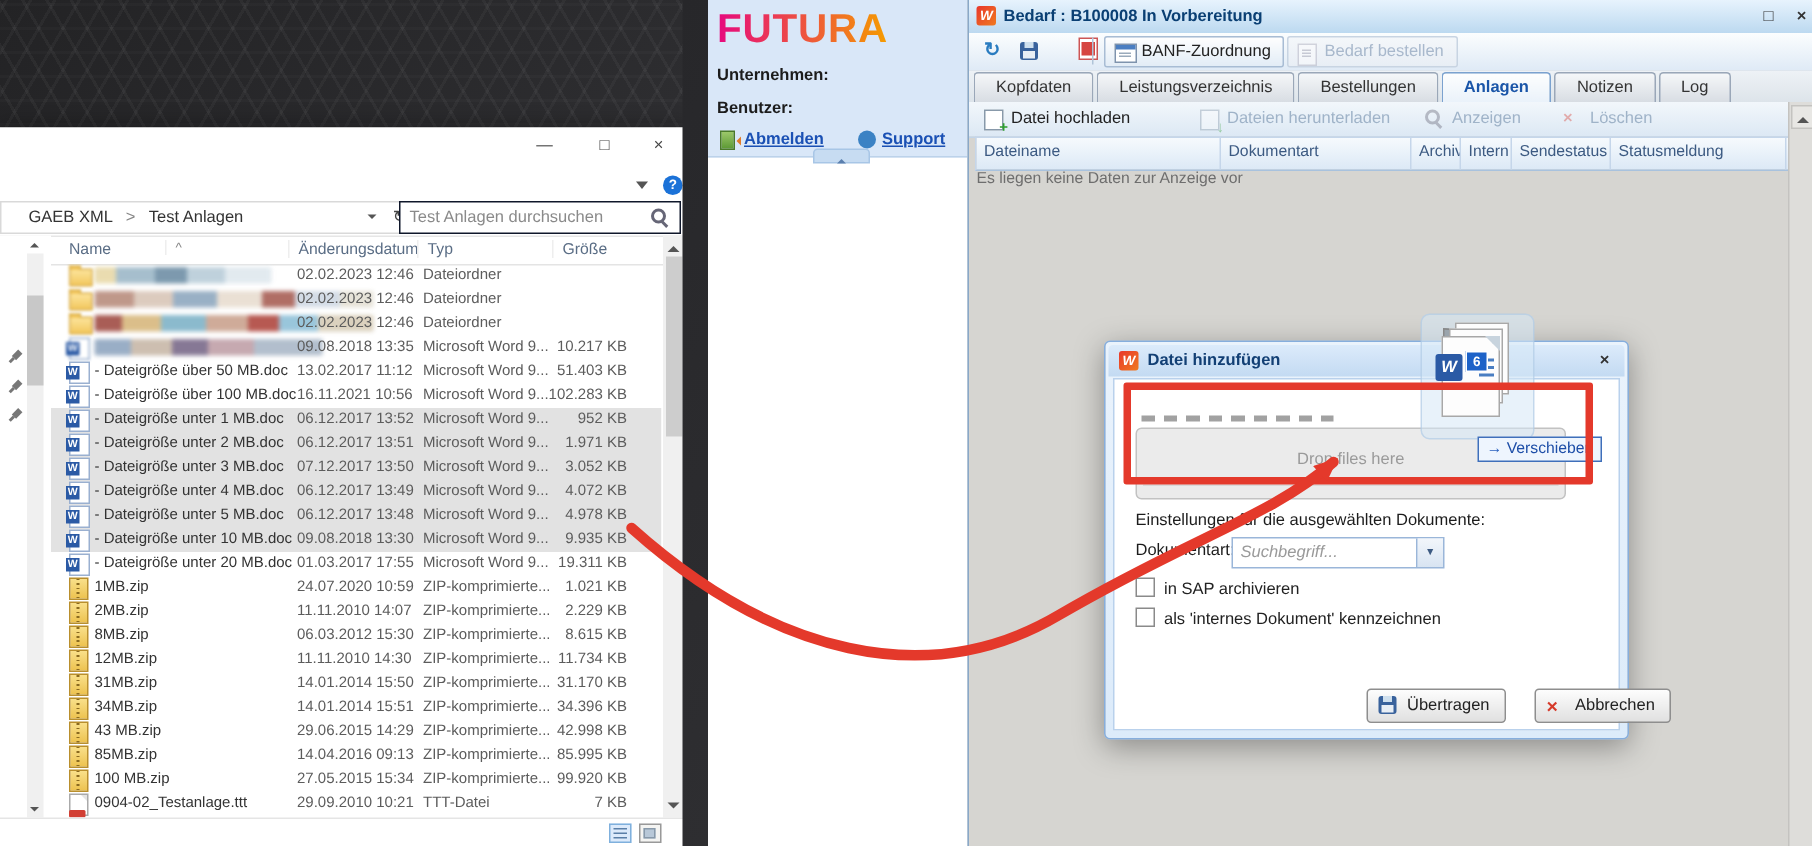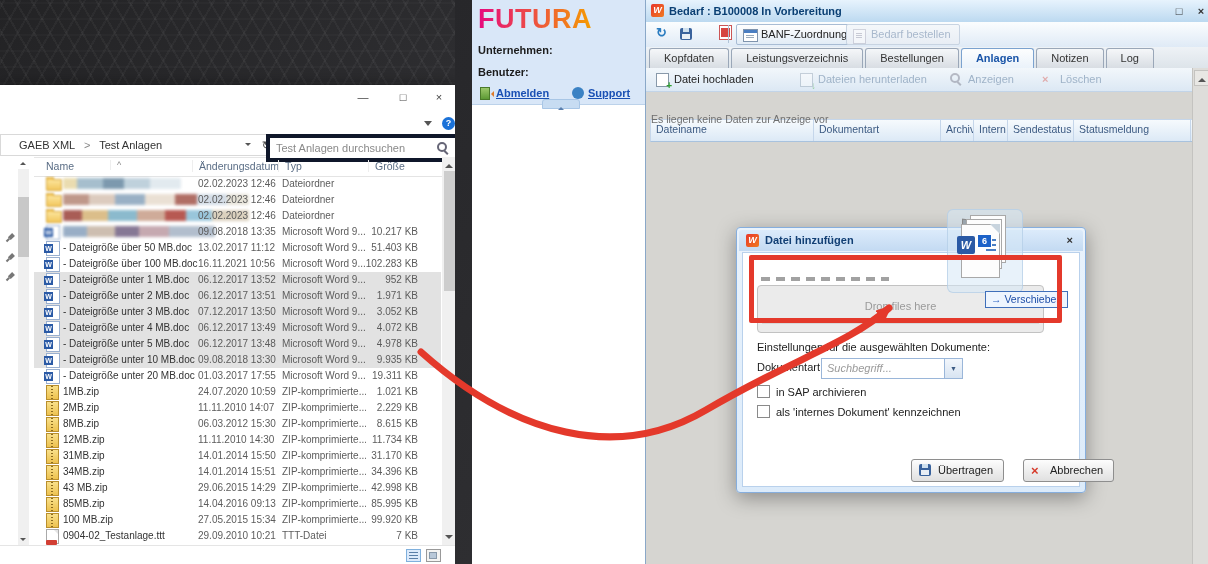--- a/index.html
+++ b/index.html
@@ -22,21 +22,21 @@
   .wbtn{position:absolute;top:6px;width:30px;text-align:center;color:#444;font-size:11px;}
   .ex-ribbon{position:absolute;left:0;top:32px;width:100%;height:14px;background:#fff;}
   .helpdot{position:absolute;width:13px;height:13px;border-radius:50%;background:#1b72d8;
            color:#fff;font-weight:bold;font-size:9px;line-height:13px;text-align:center;}
   .tri-down{width:0;height:0;border:4px solid transparent;border-top:5px solid #555;display:inline-block;}
   .tri-up{width:0;height:0;border:4px solid transparent;border-bottom:5px solid #555;display:inline-block;}
   .ex-addr{position:absolute;left:0;top:46px;width:100%;height:26px;background:#fff;
            border-bottom:1px solid #e6e6e6;}
   .crumbbox{position:absolute;left:0;top:3px;width:258px;height:20px;border:1px solid #d9d9d9;
             background:#fff;line-height:20px;padding-left:18px;white-space:nowrap;overflow:hidden;color:#333;}
-  .searchbox{position:absolute;left:266px;top:3px;width:180px;height:20px;border:4px solid #0f172a;
+  .searchbox{position:absolute;left:266px;top:3px;width:180px;height:20px;border:1px solid #0f172a;
              background:#fff;line-height:20px;padding-left:6px;color:#8a8a8a;}
   .ic-mag{width:6px;height:6px;border:2px solid #667;border-radius:50%;position:relative;}
   .ic-mag::after{content:"";position:absolute;left:6px;top:6px;width:5px;height:2px;background:#667;
                  transform:rotate(45deg);transform-origin:0 0;}
   .ex-head{position:absolute;left:0;top:72px;width:100%;height:19px;border-bottom:1px solid #e4e4e4;
            color:#5a6d85;font-size:10.5px;}
   .ex-head span{position:absolute;top:3px;border-left:1px solid #eee;padding-left:6px;}
   .sortcaret{position:absolute;left:110px;top:-2px;color:#888;font-size:9px;}
   #ex-rows{position:absolute;left:34px;top:91px;right:16px;height:368px;overflow:hidden;}
   .exrow{position:relative;height:16px;line-height:16px;white-space:nowrap;font-size:10px;color:#333;}
@@ -161,21 +161,21 @@
   .sbtn.disabled .i{opacity:.4;}
   .ic-upload{width:11px;height:12px;background:#fff;border:1px solid #8899aa;position:relative;}
   .ic-upload::before{content:attr(data-g);position:absolute;right:-4px;bottom:-5px;color:#2f9e2f;
                      font:bold 10px/10px "Liberation Sans",sans-serif;}
   .ic-dlfile{width:11px;height:12px;background:#fff;border:1px solid #8899aa;position:relative;}
   .ic-dlfile::before{content:attr(data-g);position:absolute;right:-4px;bottom:-5px;color:#2f9e2f;
                      font:bold 10px/10px "Liberation Sans",sans-serif;}
   .ic-x{color:#d6453a;font-weight:bold;font-size:11px;line-height:12px;}
   .bw-tablehead{position:absolute;left:4px;top:91px;right:16px;height:21px;display:flex;
                 background:linear-gradient(#f6fafd,#dce9f6);border:1px solid #c5d6ea;border-bottom:1px solid #a8c2de;
-                color:#3c5a82;font-size:10.5px;margin-top:28px;}
+                color:#3c5a82;font-size:10.5px;}
   .th{line-height:19px;padding-left:5px;border-right:1px solid #c5d6ea;overflow:hidden;white-space:nowrap;box-sizing:border-box;}
   .bw-empty{position:absolute;left:5px;top:113px;color:#6e6e6e;font-size:10.5px;}
   .bw-vscroll{position:absolute;right:1px;top:68px;width:15px;bottom:0;background:#dedddA;border-left:1px solid #c4c3c0;}
   .bw-vup{position:absolute;left:1px;top:2px;width:13px;height:14px;background:#e8e7e4;border:1px solid #c4c3c0;text-align:center;}
 
   
   #dialog{left:736px;top:227px;width:348px;height:264px;background:linear-gradient(#eaf3fc,#dcebfa);
           border:1px solid #86aedd;border-radius:4px;box-shadow:0 5px 20px rgba(0,0,0,.35);}
   .dg-title{position:absolute;left:2px;top:2px;right:2px;height:21px;
             background:linear-gradient(#dcebfb,#c3daf2);border-radius:3px 3px 0 0;
@@ -468,21 +468,21 @@
     </div>
     <div class="bw-toolbar">
       <span class="tbico ic-refresh" style="left:10px">↻</span>
       <span class="tbico i ic-save" style="left:34px"></span>
       <span class="tbico i ic-pdficon" style="left:58px;top:3px"></span>
       <span class="tsep" style="left:82px"></span>
       <div class="tbbtn" style="left:90px">
         <span class="i ic-form"></span>
         <span>BANF-Zuordnung</span>
       </div>
-      <div class="tbbtn disabled" style="left:200px">
+      <div class="tbbtn disabled" style="left:212px">
         <span class="i ic-docgray"></span>
         <span>Bedarf bestellen</span>
       </div>
     </div>
     <div class="bw-tabs" id="bw-tabs">
         <div class="tab">Kopfdaten</div>
         <div class="tab">Leistungsverzeichnis</div>
         <div class="tab">Bestellungen</div>
         <div class="tab active">Anlagen</div>
         <div class="tab">Notizen</div>

